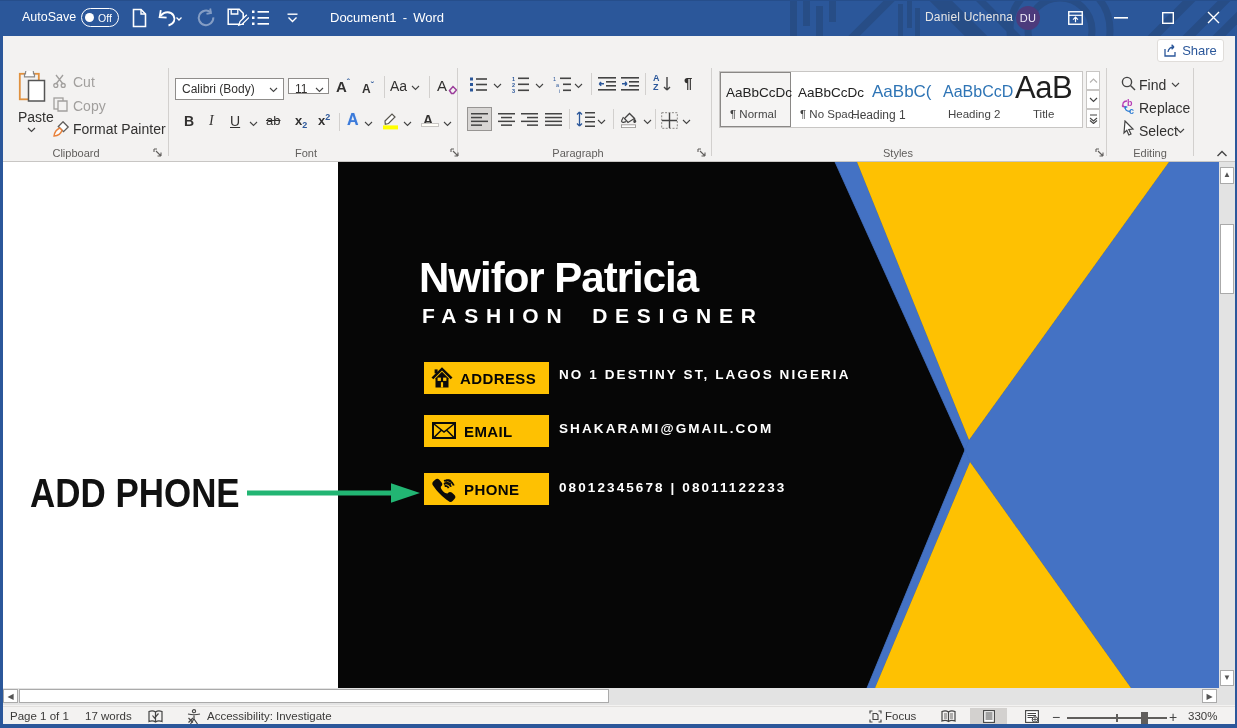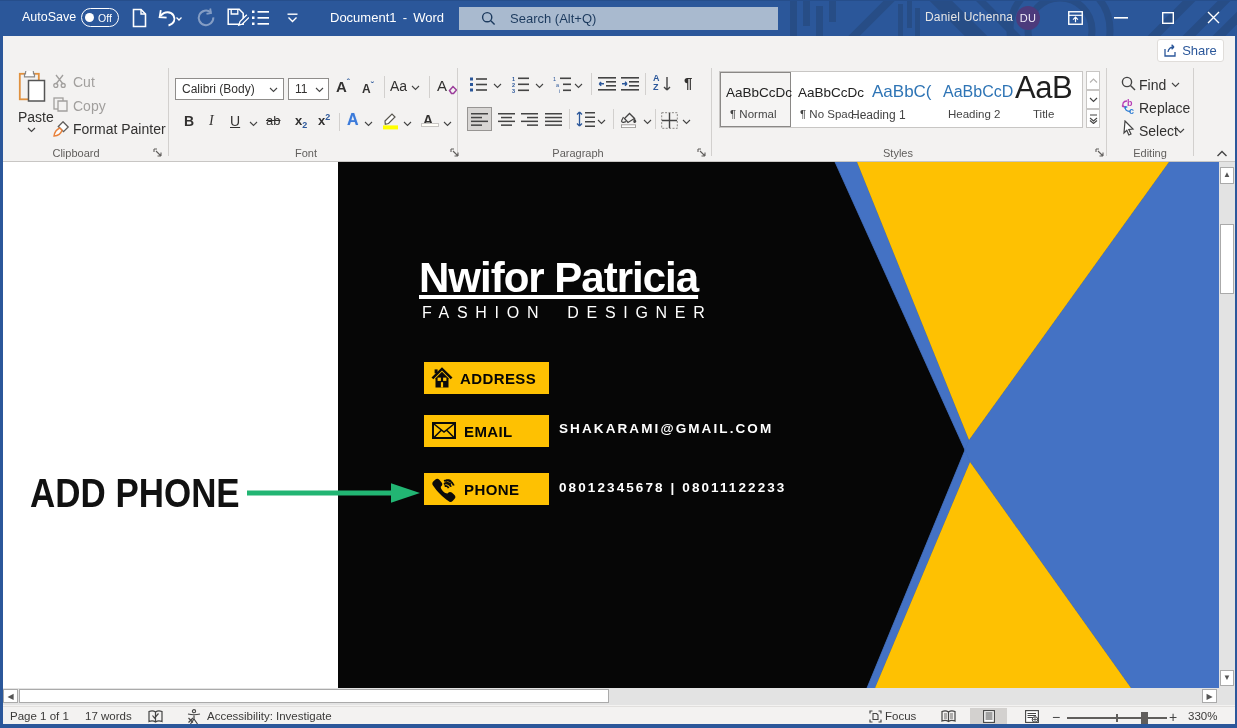--- a/index.html
+++ b/index.html
@@ -35,22 +35,22 @@
 .rlabel.gray,.gray{color:#a19f9d !important;}
 .rlabel{font-size:14px;color:#323130;position:absolute;}
 .combo{position:absolute;background:#fff;border:1px solid #8f8d8b;font-size:12px;color:#323130;}
 
 
 #doc{position:absolute;left:3px;top:162px;width:1216px;height:526px;background:#fff;overflow:hidden;}
 #card{position:absolute;left:335px;top:0;width:881px;height:526px;}
 #addphone{position:absolute;left:27px;top:307px;font-size:41.5px;font-weight:bold;color:#111;transform:scaleX(0.842);transform-origin:0 0;white-space:nowrap;}
 
 
-.cardname{position:absolute;left:81px;top:92px;color:#fff;font-size:42px;font-weight:bold;letter-spacing:-1px;text-decoration:underline;}
-.cardsub{position:absolute;left:84px;top:142px;color:#fff;font-size:16px;font-weight:normal;letter-spacing:7.7px;}
+.cardname{position:absolute;left:81px;top:92px;color:#fff;font-size:42px;font-weight:bold;letter-spacing:-1px;}
+.cardsub{position:absolute;left:84px;top:142px;color:#fff;font-size:21px;font-weight:bold;letter-spacing:7.7px;}
 .ybox{position:absolute;left:86px;width:125px;height:32px;background:#fec102;color:#060606;font-weight:bold;font-size:15px;}
 .ybox .lbl{position:absolute;left:39px;top:8px;letter-spacing:0.4px;}
 .cval{position:absolute;left:221px;color:#fff;font-weight:bold;font-size:13.5px;letter-spacing:2.1px;}
 
 
 #vscroll{position:absolute;left:1219px;top:162px;width:16px;height:526px;background:#e3e3e3;}
 #vup{position:absolute;left:1px;top:5px;width:14px;height:17px;background:#fff;border:1px solid #aaa;color:#555;font-size:8px;text-align:center;line-height:14px;}
 #vthumb{position:absolute;left:1px;top:62px;width:14px;height:70px;background:#fff;border:1px solid #aaa;}
 #vdown{position:absolute;left:1px;top:508px;width:14px;height:16px;background:#fff;border:1px solid #aaa;color:#555;font-size:8px;text-align:center;line-height:14px;}
 #hscroll{position:absolute;left:3px;top:688px;width:1232px;height:17px;background:#e3e3e3;}
@@ -123,27 +123,20 @@
         <rect x="0" y="12.5" width="2.5" height="2.5" fill="#fff"></rect>
     <rect x="5.5" y="1" width="11.5" height="1.7" fill="#fff"></rect>
         <rect x="5.5" y="7" width="11.5" height="1.7" fill="#fff"></rect>
         <rect x="5.5" y="13" width="11.5" height="1.7" fill="#fff"></rect>
   </svg>
   <svg class="tico" style="left:287px;top:13px" width="11" height="10" viewBox="0 0 11 10">
     <rect x="0.5" y="0.5" width="10" height="1.4" fill="#fff"></rect>
     <path d="M1.5 4.5 L5.5 8.5 L9.5 4.5" fill="none" stroke="#fff" stroke-width="1.4"></path>
   </svg>
   <div id="doctitle">Document1&nbsp; -&nbsp; Word</div>
-  <div id="searchbox">
-    <svg style="position:absolute;left:22px;top:4px" width="15" height="15" viewBox="0 0 15 15">
-      <circle cx="6.2" cy="6.2" r="4.6" fill="none" stroke="#1c3a5e" stroke-width="1.4"></circle>
-      <path d="M9.8 9.8 L13.6 13.6" stroke="#1c3a5e" stroke-width="1.4"></path>
-    </svg>
-    <div class="stxt">Search (Alt+Q)</div>
-  </div>
   <div id="username">Daniel Uchenna</div>
   <div id="avatar">DU</div>
   <svg class="tico" style="left:1068px;top:11px" width="15" height="14" viewBox="0 0 15 14">
     <rect x="0.75" y="0.75" width="13.5" height="12.5" fill="none" stroke="#fff" stroke-width="1.4"></rect>
     <path d="M1 4.3 H14" stroke="#fff" stroke-width="1.2"></path>
     <path d="M7.5 11.2 V6.2 M5.1 8.6 L7.5 6.2 L9.9 8.6" fill="none" stroke="#fff" stroke-width="1.2"></path>
   </svg>
   <svg class="tico" style="left:1114px;top:17px" width="14" height="2" viewBox="0 0 14 2">
         <rect width="14" height="1.6" fill="#fff"></rect>
       </svg>
@@ -213,21 +206,21 @@
     <path d="M10 0.8 L15.2 6 L10.5 10.7 L5.3 5.5 Z" fill="#fff" stroke="#5f5d5b" stroke-width="1.3"></path>
     <path d="M6.8 7 L9 9.2 C8 12.4,5 14.6,1 15 C1.6 11,3.6 8.4,6.8 7 Z" fill="#fbfbfb" stroke="#e8823c" stroke-width="1.4"></path>
     <path d="M2 14.9 C4.8 14.4,6.8 13,8 11 L9 9.2 C8 12.4,5 14.6,1.5 15 Z" fill="#e8823c"></path>
   </svg>
   <div class="rlabel" style="left:70px;top:57px;">Format Painter</div>
 
   <div class="combo" style="left:172px;top:14px;width:109px;height:22px;padding:3px 6px;">Calibri (Body)
     <svg class="abs" style="right:5px;top:8px" width="9" height="6">
           <path d="M1 1 L4.5 4.5 L8 1" stroke="#444" stroke-width="1.1" fill="none"></path>
         </svg></div>
-  <div class="combo" style="left:285px;top:14px;width:41px;height:22px;padding:3px 6px;">11
+  <div class="combo" style="left:285px;top:14px;width:41px;height:16px;padding:3px 6px;">11
     <svg class="abs" style="right:4px;top:8px" width="9" height="6">
           <path d="M1 1 L4.5 4.5 L8 1" stroke="#444" stroke-width="1.1" fill="none"></path>
         </svg></div>
   <div class="rlabel" style="left:333px;top:13px;font-size:15px;font-weight:bold;text-align:center;">A<span style="font-size:9px;vertical-align:7px;color:#2b579a">ˆ</span></div>
   <div class="rlabel" style="left:359px;top:16px;font-size:12px;font-weight:bold;">A<span style="font-size:9px;vertical-align:5px;color:#2b579a">ˇ</span></div>
   <div class="abs" style="left:381px;top:12px;width:1px;height:22px;background:#d2d0ce"></div>
   <div class="rlabel" style="left:387px;top:14px;font-size:14px;">Aa</div>
   <svg class="abs" style="left:408px;top:21px" width="9" height="6">
         <path d="M1 1 L4.5 4.5 L8 1" stroke="#444" stroke-width="1.1" fill="none"></path>
       </svg>
@@ -472,20 +465,21 @@
       <svg style="position:absolute;left:6px;top:3px" width="24" height="25" viewBox="0 0 24 25">
         <path d="M12 2.2 L1.5 12.5 L3.3 14.3 L12 5.6 L20.7 14.3 L22.5 12.5 Z" fill="#0b0b0b"></path>
         <rect x="4.6" y="4.4" width="3" height="4" fill="#0b0b0b"></rect>
         <path d="M5.5 13.2 L12 6.8 L18.5 13.2 V22.5 H5.5 Z" fill="#0b0b0b"></path>
         <rect x="7.6" y="12.6" width="3.3" height="3.3" fill="#fec102"></rect>
         <rect x="13.1" y="12.6" width="3.3" height="3.3" fill="#fec102"></rect>
         <rect x="10.9" y="17.2" width="2.2" height="5.3" fill="#fec102"></rect>
       </svg>
       <span class="lbl" style="left:36px">ADDRESS</span>
         </div>
+    <div class="cval" style="top:205px">NO 1 DESTINY ST, LAGOS NIGERIA</div>
     <div class="ybox" style="top:253px">
       <svg style="position:absolute;left:8px;top:7px" width="24" height="17" viewBox="0 0 24 17">
         <rect x="1" y="1" width="22" height="15" fill="none" stroke="#0b0b0b" stroke-width="2"></rect>
         <path d="M2 2 L12 10 L22 2 M2 15.5 L9 8.5 M22 15.5 L15 8.5" fill="none" stroke="#0b0b0b" stroke-width="1.6"></path>
       </svg>
       <span class="lbl" style="left:40px">EMAIL</span>
         </div>
     <div class="cval" style="top:259px">SHAKARAMI@GMAIL.COM</div>
     <div class="ybox" style="top:311px">
       <svg style="position:absolute;left:7px;top:5px" width="25" height="24" viewBox="0 0 25 24">

